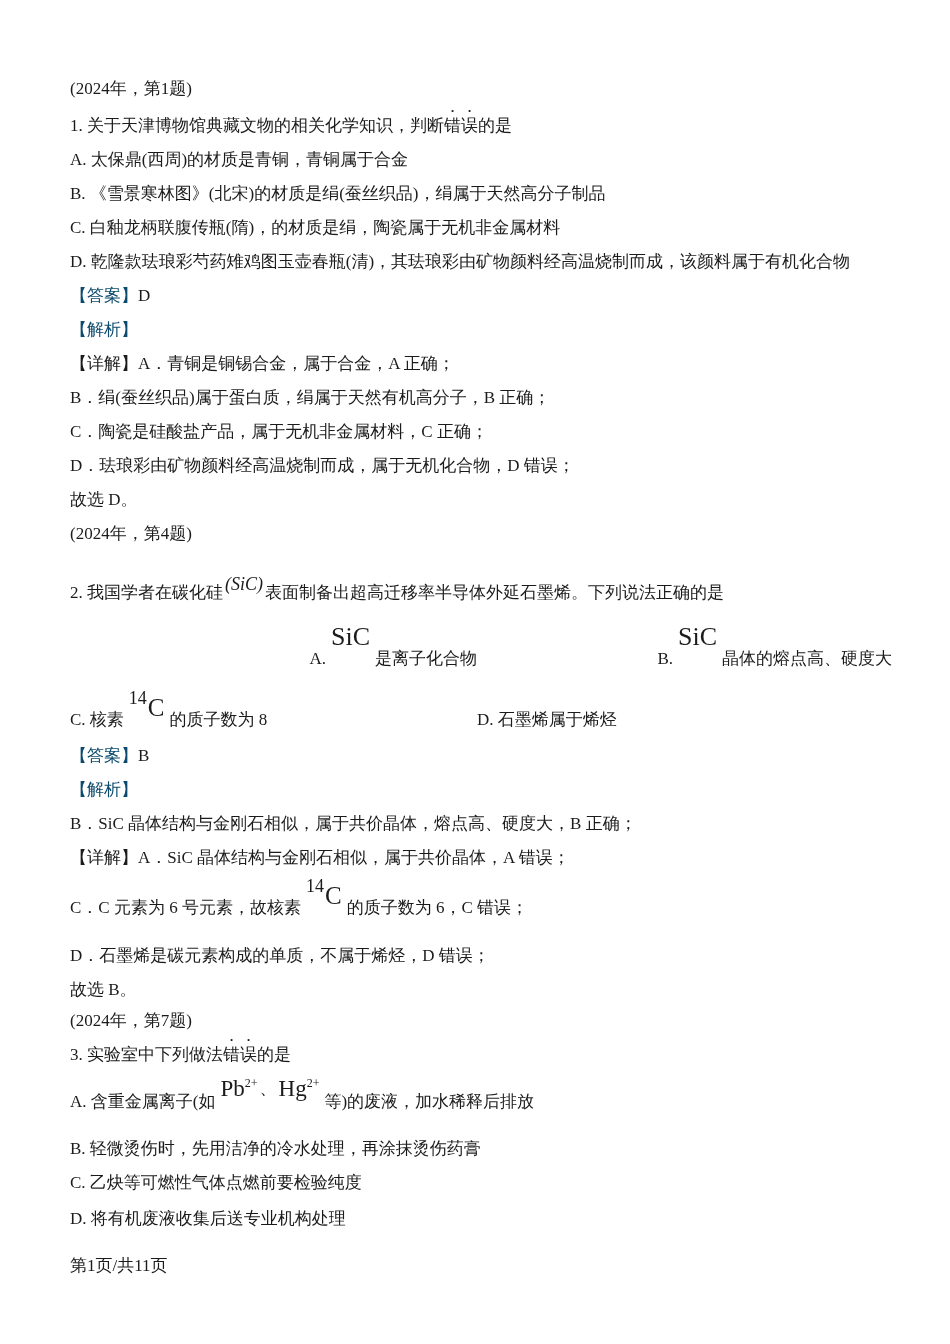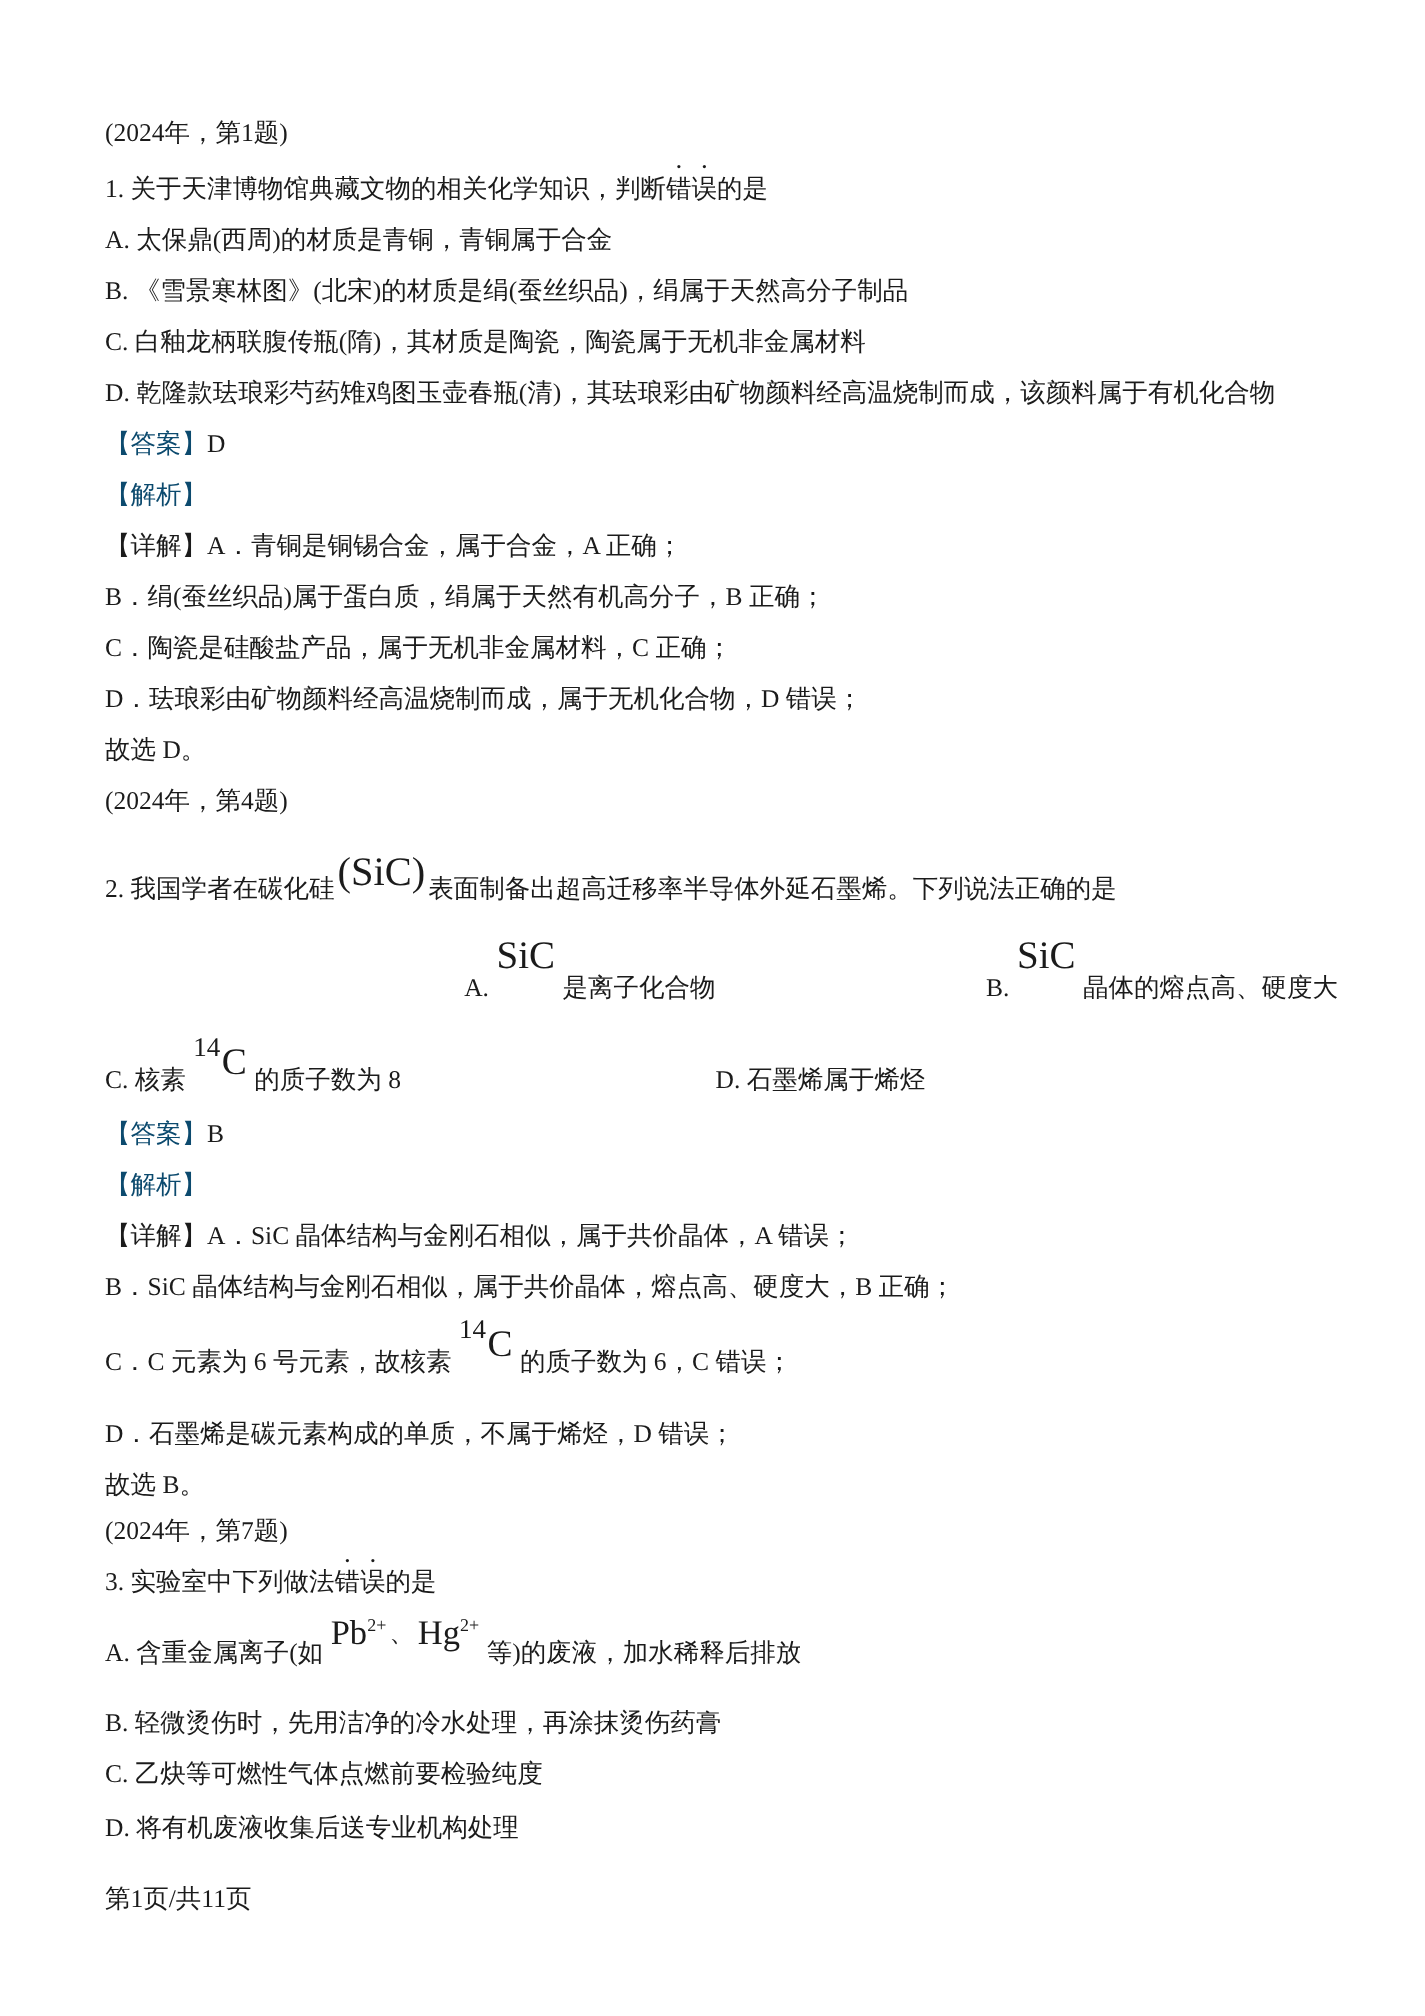--- a/index.html
+++ b/index.html
@@ -28,21 +28,21 @@
     text-emphasis:filled dot;
     text-emphasis-position:over right;
   }
   
   .f{
     font-family:"Liberation Serif","DejaVu Serif",serif;
     line-height:0;
     position:relative;
     display:inline;
   }
-  .f-paren{font-size:27px;top:-8px;margin:0 2px;}
+  .f-paren{font-size:18px;top:-8px;margin:0 2px;font-style:italic;}
   .f-sic{font-size:26px;top:-19px;margin:0 5px;}
   .f-c14{font-size:25px;top:-9px;margin:0 5px;}
   .f-c14 .ps{font-size:18px;vertical-align:12px;line-height:0;margin-right:1px;}
   .f-ion{font-size:23px;top:-11px;margin:0 5px;}
   .f-ion sup{font-size:12px;vertical-align:9px;line-height:0;}
   .f-ion .sep{font-size:17px;vertical-align:2px;margin:0 2px;}
   
   .mt25{margin-top:25px;}
   .mt32{margin-top:32px;text-align:right;}
   .mt27{margin-top:27px;}
@@ -67,21 +67,21 @@
 </head>
 <body>
 
 <div class="page">
   <div class="content">
 
     <div class="line">(2024年，第1题)</div>
     <div class="line"><span>1. 关于天津博物馆典藏文物的相关化学知识，判断</span><span class="emph">错误</span><span>的是</span></div>
     <div class="line">A. 太保鼎(西周)的材质是青铜，青铜属于合金</div>
     <div class="line">B. 《雪景寒林图》(北宋)的材质是绢(蚕丝织品)，绢属于天然高分子制品</div>
-    <div class="line">C. 白釉龙柄联腹传瓶(隋)，其材质是陶瓷，陶瓷属于无机非金属材料</div>
+    <div class="line">C. 白釉龙柄联腹传瓶(隋)，的材质是绢，陶瓷属于无机非金属材料</div>
     <div class="line">D. 乾隆款珐琅彩芍药雉鸡图玉壶春瓶(清)，其珐琅彩由矿物颜料经高温烧制而成，该颜料属于有机化合物</div>
     <div class="line"><span class="blue">【答案】</span><span>D</span></div>
     <div class="line"><span class="blue">【解析】</span></div>
     <div class="line">【详解】A．青铜是铜锡合金，属于合金，A 正确；</div>
     <div class="line">B．绢(蚕丝织品)属于蛋白质，绢属于天然有机高分子，B 正确；</div>
     <div class="line">C．陶瓷是硅酸盐产品，属于无机非金属材料，C 正确；</div>
     <div class="line">D．珐琅彩由矿物颜料经高温烧制而成，属于无机化合物，D 错误；</div>
     <div class="line">故选 D。</div>
 
     <div class="line">(2024年，第4题)</div>
@@ -89,22 +89,22 @@
     <div class="line row mt32">
       <div class="cell-l"><span>A.</span><span class="f f-sic">SiC</span><span>是离子化合物</span></div>
       <div class="cell-r"><span>B.</span><span class="f f-sic">SiC</span><span>晶体的熔点高、硬度大</span></div>
     </div>
     <div class="line row mt27">
       <div class="cell-l"><span>C. 核素</span><span class="f f-c14"><sup class="ps">14</sup><span>C</span></span><span>的质子数为 8</span></div>
       <div class="cell-r">D. 石墨烯属于烯烃</div>
     </div>
     <div class="line mt2"><span class="blue">【答案】</span><span>B</span></div>
     <div class="line"><span class="blue">【解析】</span></div>
+    <div class="line">B．SiC 晶体结构与金刚石相似，属于共价晶体，熔点高、硬度大，B 正确；</div>
     <div class="line">【详解】A．SiC 晶体结构与金刚石相似，属于共价晶体，A 错误；</div>
-    <div class="line">B．SiC 晶体结构与金刚石相似，属于共价晶体，熔点高、硬度大，B 正确；</div>
     <div class="line mt16"><span>C．C 元素为 6 号元素，故核素</span><span class="f f-c14"><sup class="ps">14</sup><span>C</span></span><span>的质子数为 6，C 错误；</span></div>
     <div class="line mt14">D．石墨烯是碳元素构成的单质，不属于烯烃，D 错误；</div>
     <div class="line">故选 B。</div>
 
     <div class="line mtn3">(2024年，第7题)</div>
     <div class="line mtn3"><span>3. 实验室中下列做法</span><span class="emph">错误</span><span>的是</span></div>
     <div class="line mt13"><span>A. 含重金属离子(如</span><span class="f f-ion"><span>Pb</span><sup>2+</sup><span class="sep">、</span><span>Hg</span><sup>2+</sup></span><span>等)的废液，加水稀释后排放</span></div>
     <div class="line mt13">B. 轻微烫伤时，先用洁净的冷水处理，再涂抹烫伤药膏</div>
     <div class="line">C. 乙炔等可燃性气体点燃前要检验纯度</div>
     <div class="line mt2">D. 将有机废液收集后送专业机构处理</div>

